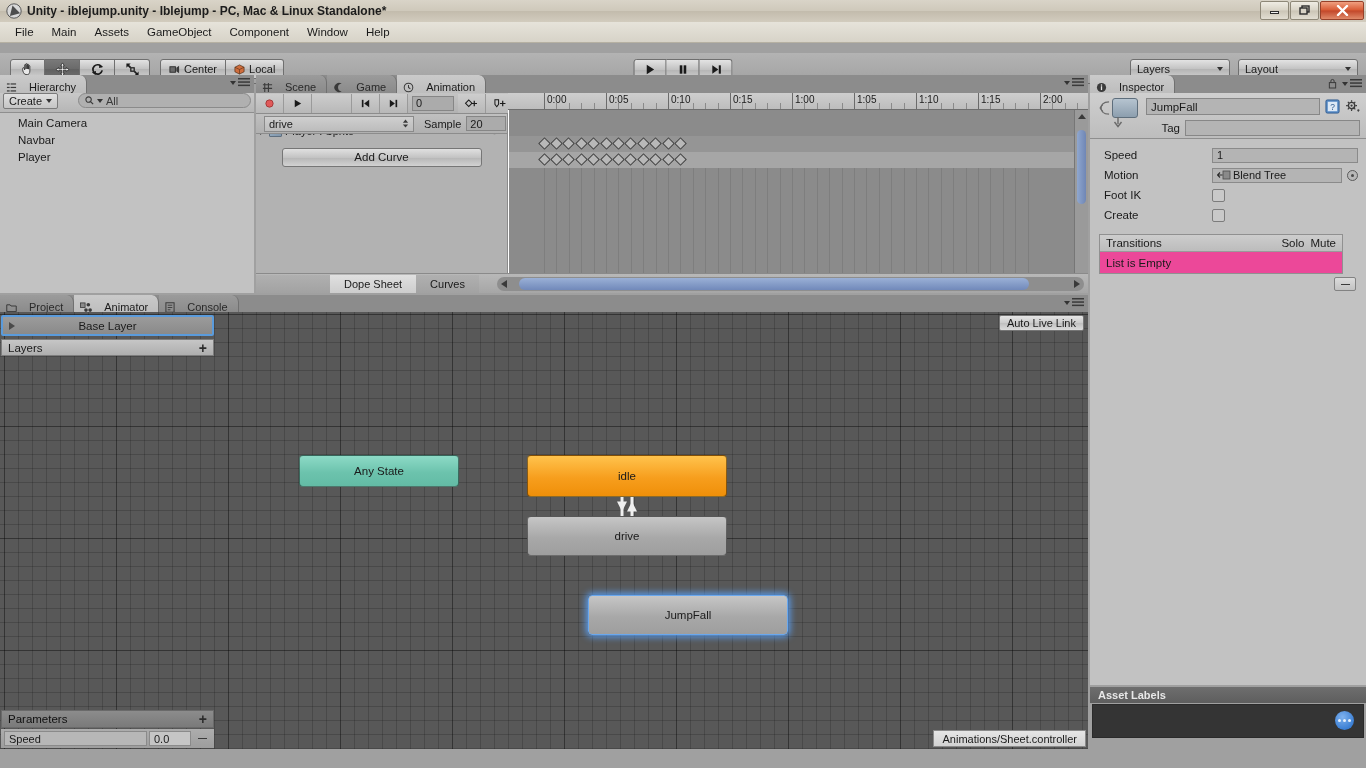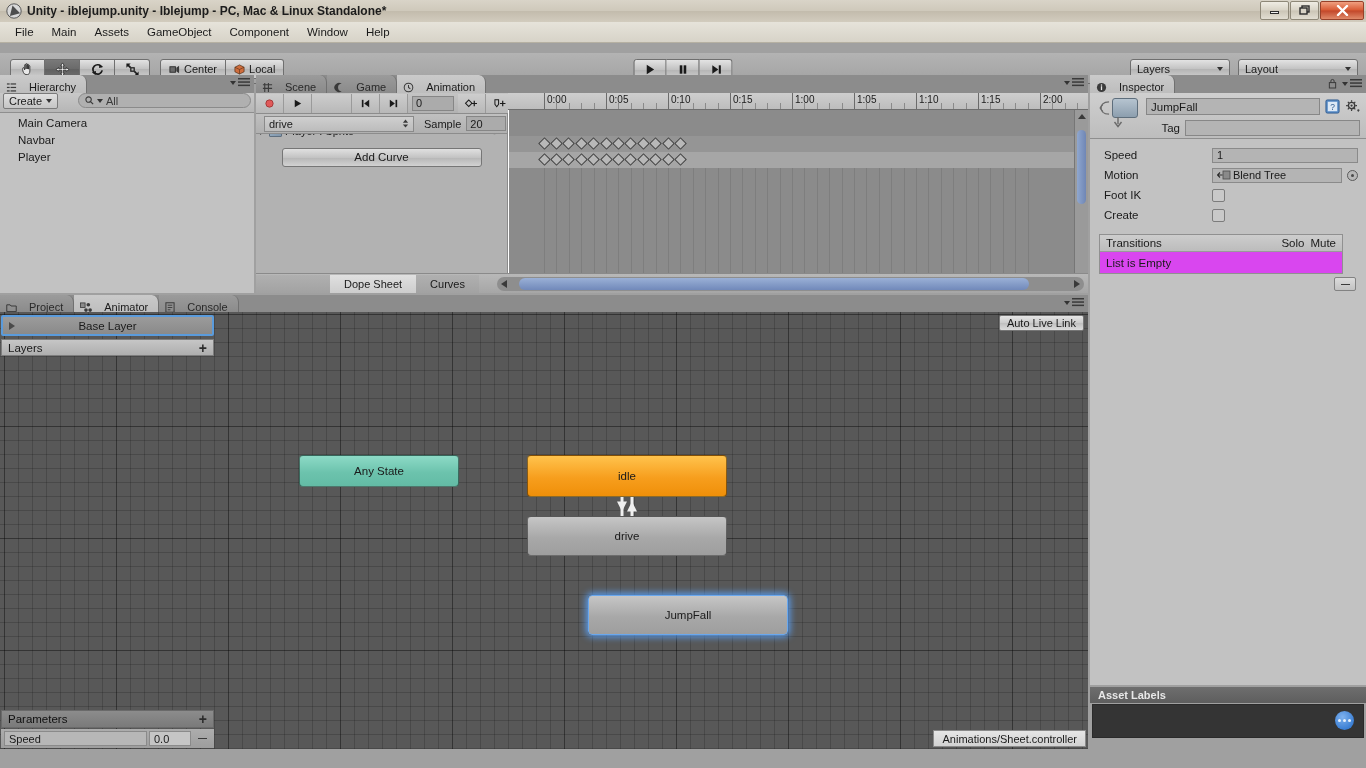--- a/index.html
+++ b/index.html
@@ -244,21 +244,21 @@
   .radio-dot { width: 11px; height: 11px; border-radius: 50%; border: 1px solid #5a5a5a; margin-left: 5px; background: #b8b8b8; position: relative; }
   .radio-dot::after { content: ""; position: absolute; inset: 3px; border-radius: 50%; background: #4a4a4a; }
   .cbox { width: 13px; height: 13px; background: #c9c9c9; border: 1px solid #7c7c7c; border-radius: 2px; }
   .trans-box { margin: 10px 23px 0 9px; border: 1px solid #909090; background: #b9b9b9; }
   .trans-head {
     height: 17px; background: linear-gradient(to bottom,#cdcdcd,#bcbcbc);
     display: flex; align-items: center; justify-content: space-between;
     padding: 0 6px; font-size: 11.5px; color: #1a1a1a; border-bottom: 1px solid #9a9a9a;
   }
   .trans-head .right-lbls { display: flex; gap: 6px; }
-  .trans-empty { height: 21px; display: flex; align-items: center; padding-left: 6px; font-size: 11.5px; color: #1a1a1a; background: #d946ef; }
+  .trans-empty { height: 21px; display: flex; align-items: center; padding-left: 6px; font-size: 11.5px; color: #1a1a1a; background: #ec4899; }
   .minus-btn {
     width: 22px; height: 14px; margin: 3px 10px 0 auto;
     background: linear-gradient(to bottom,#dcdcdc,#c2c2c2); border: 1px solid #828282;
     border-radius: 2px; display: flex; align-items: center; justify-content: center;
   }
   .minus-bar { width: 9px; height: 1px; background: #3a3a3a; }
 
   
   #assetlabels { left: 1090px; top: 687px; width: 276px; height: 62px; }
   .al-head { height: 16px; background: linear-gradient(to bottom,#6e6e6e,#5e5e5e); display: flex; align-items: center; padding-left: 8px; font-size: 11px; font-weight: bold; color: #e8e8e8; }

